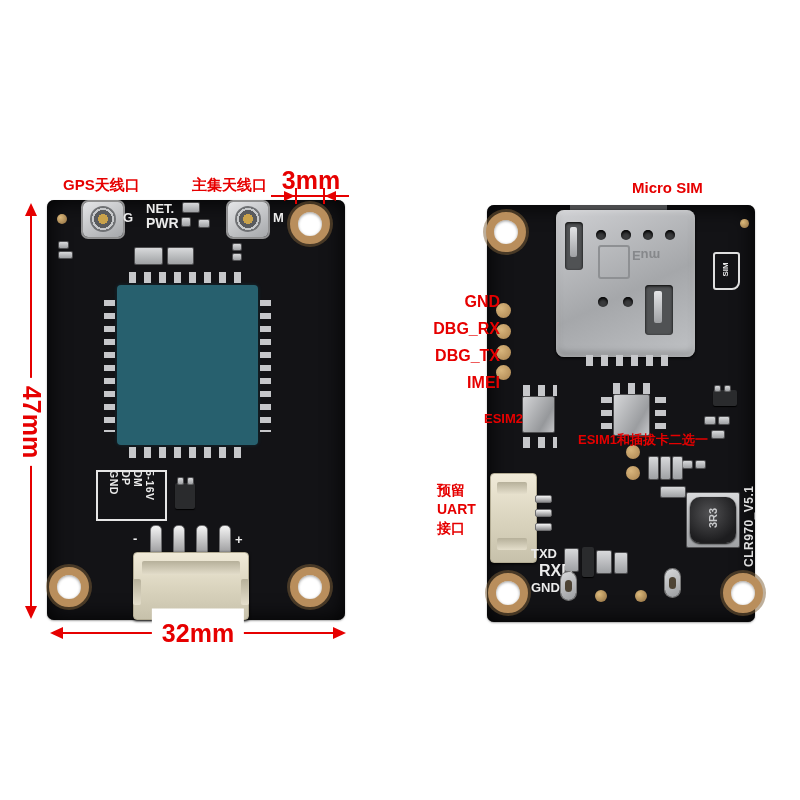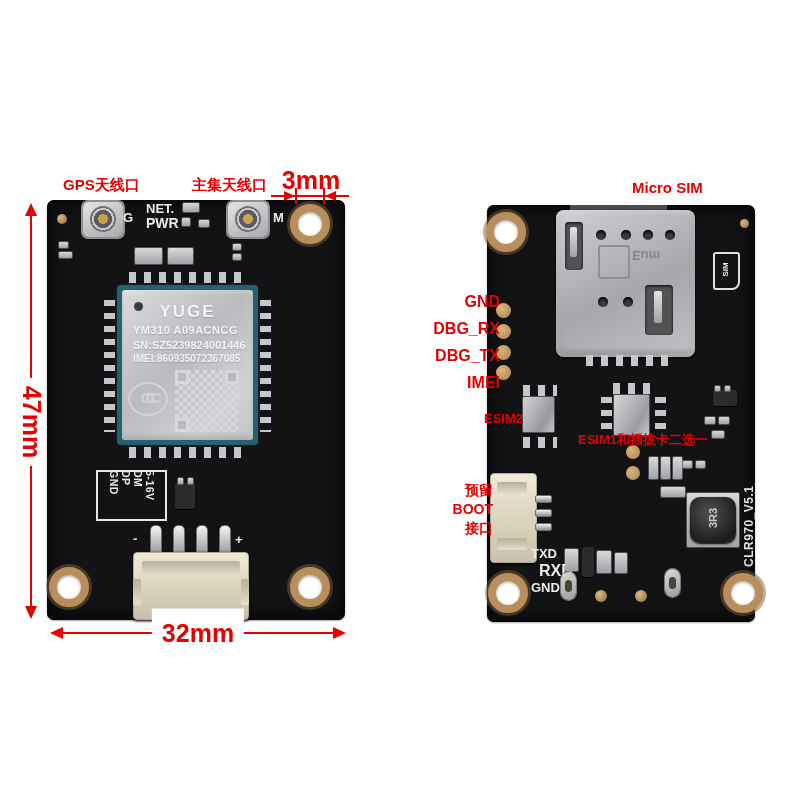--- a/index.html
+++ b/index.html
@@ -107,33 +107,20 @@
     <div class="smd" style="left:12px;top:52px;width:13px;height:6px;"></div>
     <div class="smd" style="left:186px;top:44px;width:8px;height:6px;"></div>
     <div class="smd" style="left:186px;top:54px;width:8px;height:6px;"></div>
 
     <div class="mod-pcb" style="left:70px;top:85px;width:141px;height:160px;"></div>
     <div class="pads-h" style="left:82px;top:72px;width:118px;"></div>
     <div class="pads-h" style="left:82px;top:247px;width:118px;"></div>
     <div class="pads-v" style="left:57px;top:100px;height:132px;"></div>
     <div class="pads-v" style="left:213px;top:100px;height:132px;"></div>
 
-    <div class="mod-shield" style="left:75px;top:90px;width:131px;height:150px;">
-      <div class="abs" style="left:12px;top:12px;width:9px;height:9px;border-radius:50%;background:#3c3d3f;"></div>
-      <div class="abs etch" style="left:0;top:12px;width:131px;text-align:center;font-size:17px;font-weight:bold;letter-spacing:2px;">YUGE</div>
-      <div class="abs etch" style="left:11px;top:34px;font-size:11px;font-weight:bold;letter-spacing:.5px;">YM310 A09ACNCG</div>
-      <div class="abs etch" style="left:11px;top:49px;font-size:11px;font-weight:bold;">SN:SZ5239824001446</div>
-      <div class="abs etch" style="left:11px;top:63px;font-size:10px;font-weight:bold;">IMEI:860935072367085</div>
-      <div class="qr" style="left:53px;top:80px;width:64px;height:62px;">
-        <div class="qf" style="left:0;top:0;"></div>
-        <div class="qf" style="right:0;top:0;"></div>
-        <div class="qf" style="left:0;bottom:0;"></div>
-      </div>
-      <div class="ccc" style="left:6px;top:92px;">CCC</div>
-    </div>
 
     <div class="silk-box" style="left:49px;top:270px;width:67px;height:47px;">
       <div class="abs rot90" style="left:50%;top:50%;width:52px;margin-left:-26px;margin-top:-24px;height:48px;
            font-size:10.5px;font-weight:bold;line-height:12px;color:#e9e9e9;letter-spacing:.5px;">
         <div>5-16V</div>
         <div>DM</div>
         <div>DP</div>
         <div>GND</div>
       </div>
     </div>
@@ -272,19 +259,19 @@
   <div class="abs red dim" style="left:198px;top:633px;transform:translate(-50%,-50%);background:#fff;padding:12px 10px;">32mm</div>
 
   <div class="abs red padlbl" style="left:430px;top:294px;">GND</div>
   <div class="abs red padlbl" style="left:430px;top:321px;">DBG_RX</div>
   <div class="abs red padlbl" style="left:430px;top:348px;">DBG_TX</div>
   <div class="abs red padlbl" style="left:430px;top:375px;">IMEI</div>
 
   <div class="abs red" style="left:484px;top:411px;font-size:13px;">ESIM2</div>
   <div class="abs red" style="left:578px;top:431px;font-size:13px;">ESIM1和插拔卡二选一</div>
 
-  <div class="abs red" style="left:437px;top:481px;width:56px;text-align:right;font-size:14px;line-height:19px;">
+  <div class="abs red" style="left:437px;top:481px;width:56px;text-align:left;font-size:14px;line-height:19px;">
     <div>预留</div>
-    <div>BOOT</div>
+    <div>UART</div>
     <div>接口</div>
   </div>
 
 </div>
 
 </body></html>

